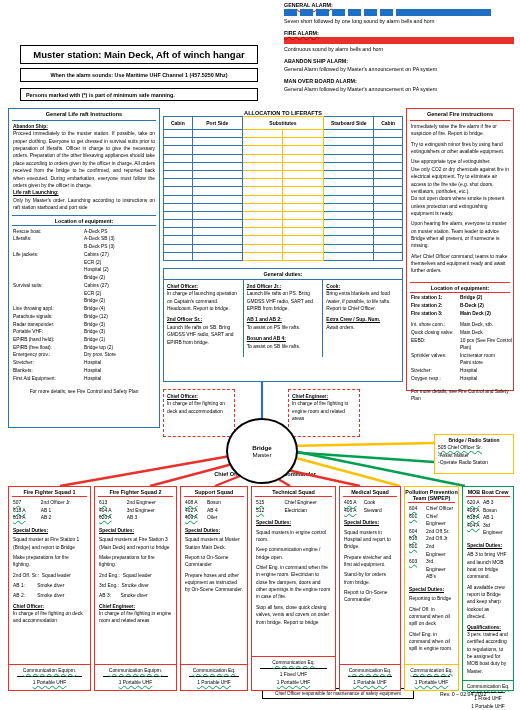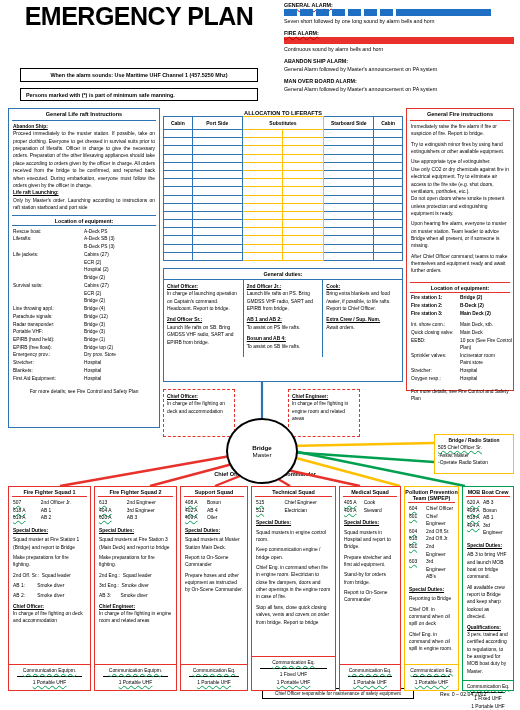--- a/index.html
+++ b/index.html
@@ -134,21 +134,23 @@
 
     <line x1="285" y1="455" x2="400" y2="486" stroke="#FFC000" stroke-width="2.4"></line>
 
     <line x1="288" y1="450" x2="465" y2="486" stroke="#00A050" stroke-width="2.4"></line>
 
     <line x1="288" y1="446" x2="434" y2="443" stroke="#FFC000" stroke-width="2.4"></line>
 
     <line x1="288" y1="452" x2="434" y2="462" stroke="#00A050" stroke-width="2.4"></line>
   </svg>
 
-  <div class="title">EMERGENCY PLAN</div>
+  <div class="muster">
+    <span>Muster station: Main Deck, Aft of winch hangar</span>
+  </div>
   <div class="alarmline">
     <span>When the alarm sounds: Use Maritime UHF Channel 1 (457.5250 Mhz)</span>
   </div>
   <div class="alarmline2">
     <span>Persons marked with (*) is part of minimum safe manning.</span>
   </div>
 
   <div class="alarmbox">
     <div>
       <div class="al-h">GENERAL ALARM:</div>

